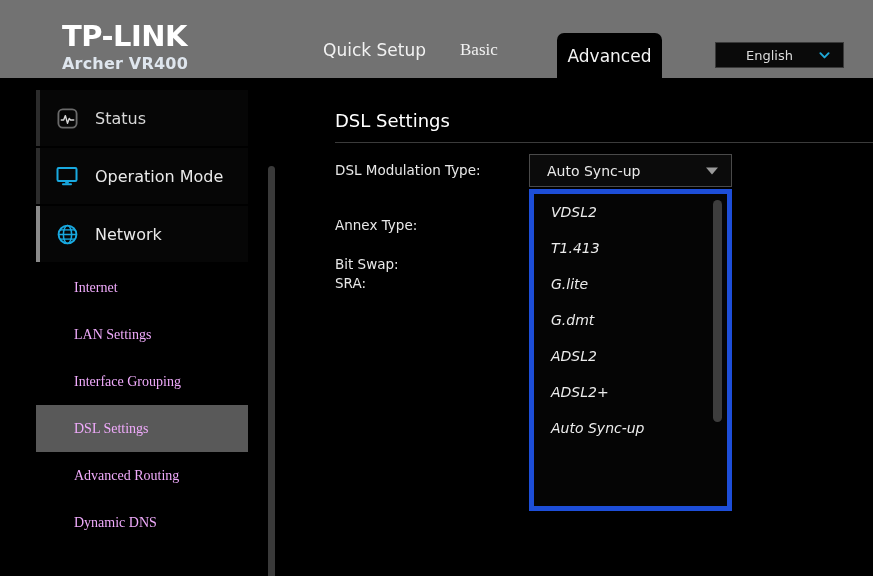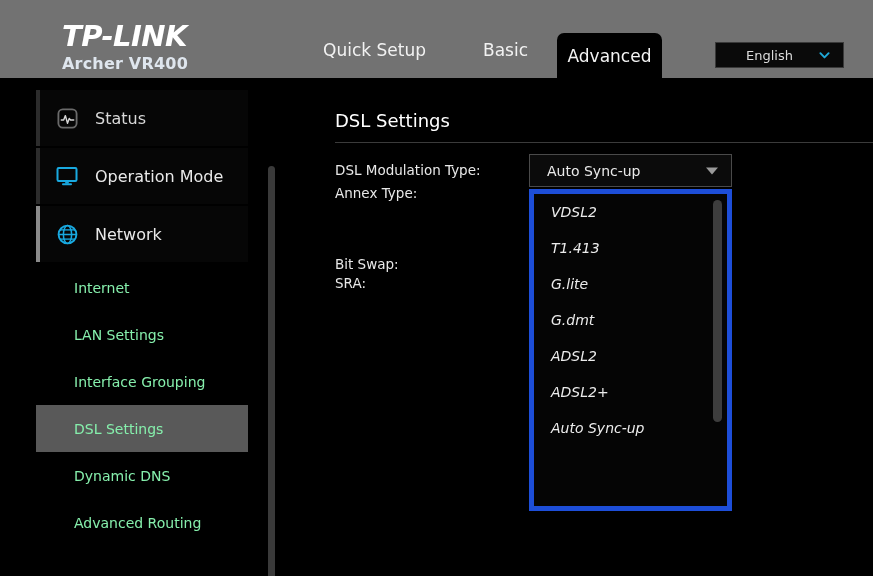--- a/index.html
+++ b/index.html
@@ -14,35 +14,34 @@
   
   .header {
     position:absolute; top:0; left:0; width:873px; height:78px;
     background:#727272;
   }
   .logo-wrap { position:absolute; left:62px; top:22px; }
   .logo-main {
     color:#ffffff; font-size:29px; font-weight:bold;
     letter-spacing:-0.5px; line-height:1.0;
     font-family:"DejaVu Sans", sans-serif;
-    font-style:italic;
   }
   .logo-sub {
     color:#dfe6ee; font-size:16px; font-weight:bold;
     margin-top:3px; letter-spacing:0.2px;
   }
 
   .nav { position:absolute; left:300px; top:0; height:78px; }
   .nav-tab {
     position:absolute; top:40px;
     font-size:17px; color:#f2f2f2;
     white-space:nowrap;
   }
   .nav-tab.quick { left:23px; }
-  .nav-tab.basic { left:183px; }
+  .nav-tab.basic { left:160px;font-family:Liberation Serif, serif; }
   .nav-tab-active {
     position:absolute; left:257px; top:33px;
     width:105px; height:45px;
     background:#000000;
     border-radius:7px 7px 0 0;
     display:flex; align-items:center; justify-content:center;
   }
   .nav-tab-active span { font-size:17px; color:#f4f4f4; }
 
   .lang-select {
@@ -81,22 +80,23 @@
     display:flex; align-items:center; justify-content:center;
   }
   .side-main .side-text {
     margin-left:15px; font-size:16px; color:#e9e9e9;
   }
   .side-main.dim .side-text { color:#d8d8d8; }
 
   .side-sub {
     height:47px; display:flex; align-items:center;
     padding-left:38px;
-    font-size:14px; color:#86efac;
+    font-size:14px; color:#f0abfc;
     background:#000000;
+    font-family:Liberation Serif, serif;
   }
   .side-sub.active { background:#595959; }
 
   .side-scroll {
     position:absolute; left:268px; top:88px;
     width:7px; height:482px;
     background:#3a3a3a; border-radius:4px;
   }
 
   
@@ -108,21 +108,21 @@
   .title-rule {
     position:absolute; left:60px; top:64px;
     width:538px; height:1px; background:#3b3b3b;
   }
 
   .field-label {
     position:absolute; left:60px;
     font-size:13.5px; color:#e8e8e8; white-space:nowrap;
   }
   .fl-1 { top:84px; }
-  .fl-2 { top:107px; }
+  .fl-2 { top:139px; }
   .fl-3 { top:178px; }
   .fl-4 { top:197px; }
 
   .select-box {
     position:absolute; left:254px; top:76px;
     width:203px; height:33px;
     background:#0b0b0b; border:1px solid #4a4a4a;
     display:flex; align-items:center;
   }
   .select-value { margin-left:17px; font-size:14px; color:#eaeaea; }
@@ -226,24 +226,24 @@
       <div class="side-sub">
         <span>LAN Settings</span>
       </div>
       <div class="side-sub">
         <span>Interface Grouping</span>
       </div>
       <div class="side-sub active">
         <span>DSL Settings</span>
       </div>
       <div class="side-sub">
+        <span>Advanced Routing</span>
+      </div>
+      <div class="side-sub">
         <span>Dynamic DNS</span>
-      </div>
-      <div class="side-sub">
-        <span>Advanced Routing</span>
       </div>
 
     </div>
     <div class="side-scroll"></div>
   </div>
 
   <div class="main">
     <div class="page-title">DSL Settings</div>
     <div class="title-rule"></div>
 

